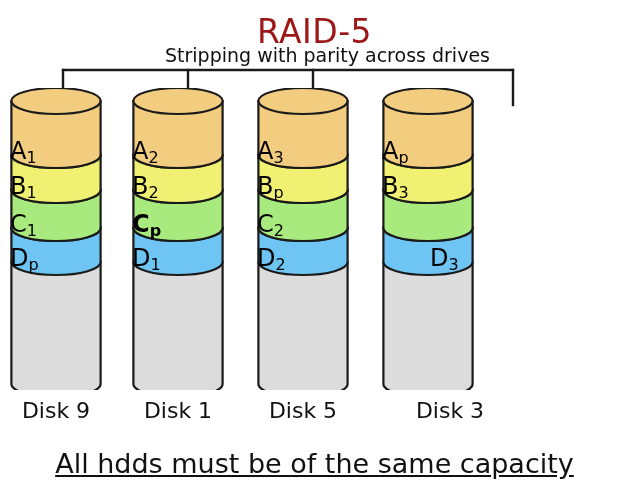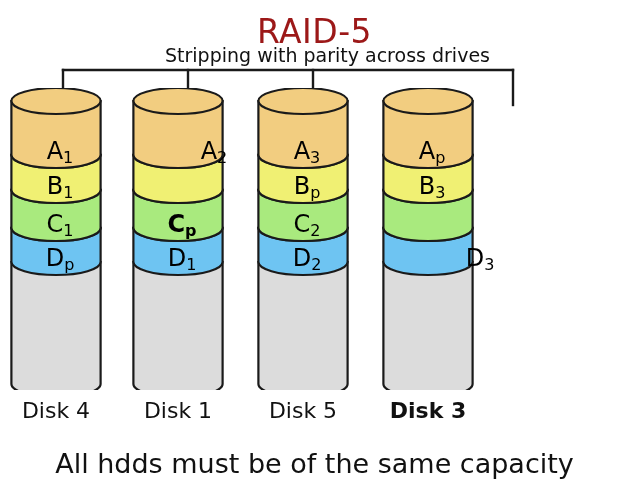--- a/index.html
+++ b/index.html
@@ -69,21 +69,21 @@
     height: 302px;
   }
   .disk-svg {
     position: absolute;
     left: 0;
     top: 0;
   }
   .band-label {
     position: absolute;
     width: 100px;
-    text-align: center;
+    text-align: left;
     font-size: 24px;
     color: #000000;
     line-height: 1;
     pointer-events: none;
   }
   .band-label .sub {
     font-size: 16px;
     vertical-align: -0.22em;
   }
   .disk-caption {
@@ -97,20 +97,21 @@
 
   
   #footnote {
     position: absolute;
     left: 0;
     top: 448px;
     width: 629px;
     text-align: center;
     font-size: 27px;
     color: #111111;
+    text-decoration: underline;
   }
 </style>
 </head>
 <body>
 
 <div id="diagram-root">
 
   <div id="title">RAID-5</div>
 
   <div id="subtitle">Stripping with parity across drives</div>
@@ -161,21 +162,21 @@
                  A 44.6 13 0 0 0 90.6 67
                  L 90.6 13 Z" fill="#f2cd80" stroke="#1a1a1a" stroke-width="2.2"></path>
         <ellipse cx="46" cy="13" rx="44.6" ry="13" fill="#f2cd80" stroke="#1a1a1a" stroke-width="2.2"></ellipse>
       </g>
         </svg>
         <div class="band-label" style="top: 51px;">A<span class="sub">1</span></div>
         <div class="band-label" style="top: 86px;">B<span class="sub">1</span></div>
         <div class="band-label" style="top: 124px;">C<span class="sub">1</span></div>
         <div class="band-label" style="top: 158px;">D<span class="sub">p</span></div>
       </div>
-      <div class="disk-caption" style="left: 10px;">Disk 4</div>
+      <div class="disk-caption" style="left: 10px;">Disk 9</div>
       <div class="disk" style="left: 132px;">
         <svg class="disk-svg" width="92" height="302" viewBox="0 0 92 302">
       <g>
         <path d="M 1.3999999999999986 174
                  L 1.3999999999999986 296
                  A 44.6 13 0 0 0 90.6 296
                  L 90.6 174 Z" fill="#dcdcdc" stroke="#1a1a1a" stroke-width="2.2"></path>
       </g>
       <g>
         <path d="M 1.3999999999999986 140
@@ -199,21 +200,22 @@
         <ellipse cx="46" cy="67" rx="44.6" ry="13" fill="#f0f073" stroke="#1a1a1a" stroke-width="2.2"></ellipse>
       </g>
       <g>
         <path d="M 1.3999999999999986 13
                  L 1.3999999999999986 67
                  A 44.6 13 0 0 0 90.6 67
                  L 90.6 13 Z" fill="#f2cd80" stroke="#1a1a1a" stroke-width="2.2"></path>
         <ellipse cx="46" cy="13" rx="44.6" ry="13" fill="#f2cd80" stroke="#1a1a1a" stroke-width="2.2"></ellipse>
       </g>
         </svg>
-        <div class="band-label" style="top: 51px; padding-left: 32px;">A<span class="sub">2</span></div>
+        <div class="band-label" style="top: 51px;">A<span class="sub">2</span></div>
+        <div class="band-label" style="top: 86px;">B<span class="sub">2</span></div>
         <div class="band-label" style="top: 124px; font-weight: bold;">C<span class="sub">p</span></div>
         <div class="band-label" style="top: 158px;">D<span class="sub">1</span></div>
       </div>
       <div class="disk-caption" style="left: 132px;">Disk 1</div>
       <div class="disk" style="left: 257px;">
         <svg class="disk-svg" width="92" height="302" viewBox="0 0 92 302">
       <g>
         <path d="M 1.3999999999999986 174
                  L 1.3999999999999986 296
                  A 44.6 13 0 0 0 90.6 296
@@ -288,18 +290,18 @@
                  L 1.3999999999999986 67
                  A 44.6 13 0 0 0 90.6 67
                  L 90.6 13 Z" fill="#f2cd80" stroke="#1a1a1a" stroke-width="2.2"></path>
         <ellipse cx="46" cy="13" rx="44.6" ry="13" fill="#f2cd80" stroke="#1a1a1a" stroke-width="2.2"></ellipse>
       </g>
         </svg>
         <div class="band-label" style="top: 51px;">A<span class="sub">p</span></div>
         <div class="band-label" style="top: 86px;">B<span class="sub">3</span></div>
         <div class="band-label" style="top: 158px; padding-left: 48px;">D<span class="sub">3</span></div>
       </div>
-      <div class="disk-caption" style="left: 382px; font-weight: bold;">Disk 3</div>
+      <div class="disk-caption" style="left: 404px;">Disk 3</div>
     </div>
 
   <div id="footnote">All hdds must be of the same capacity</div>
 
 </div>
 
 </body></html>

